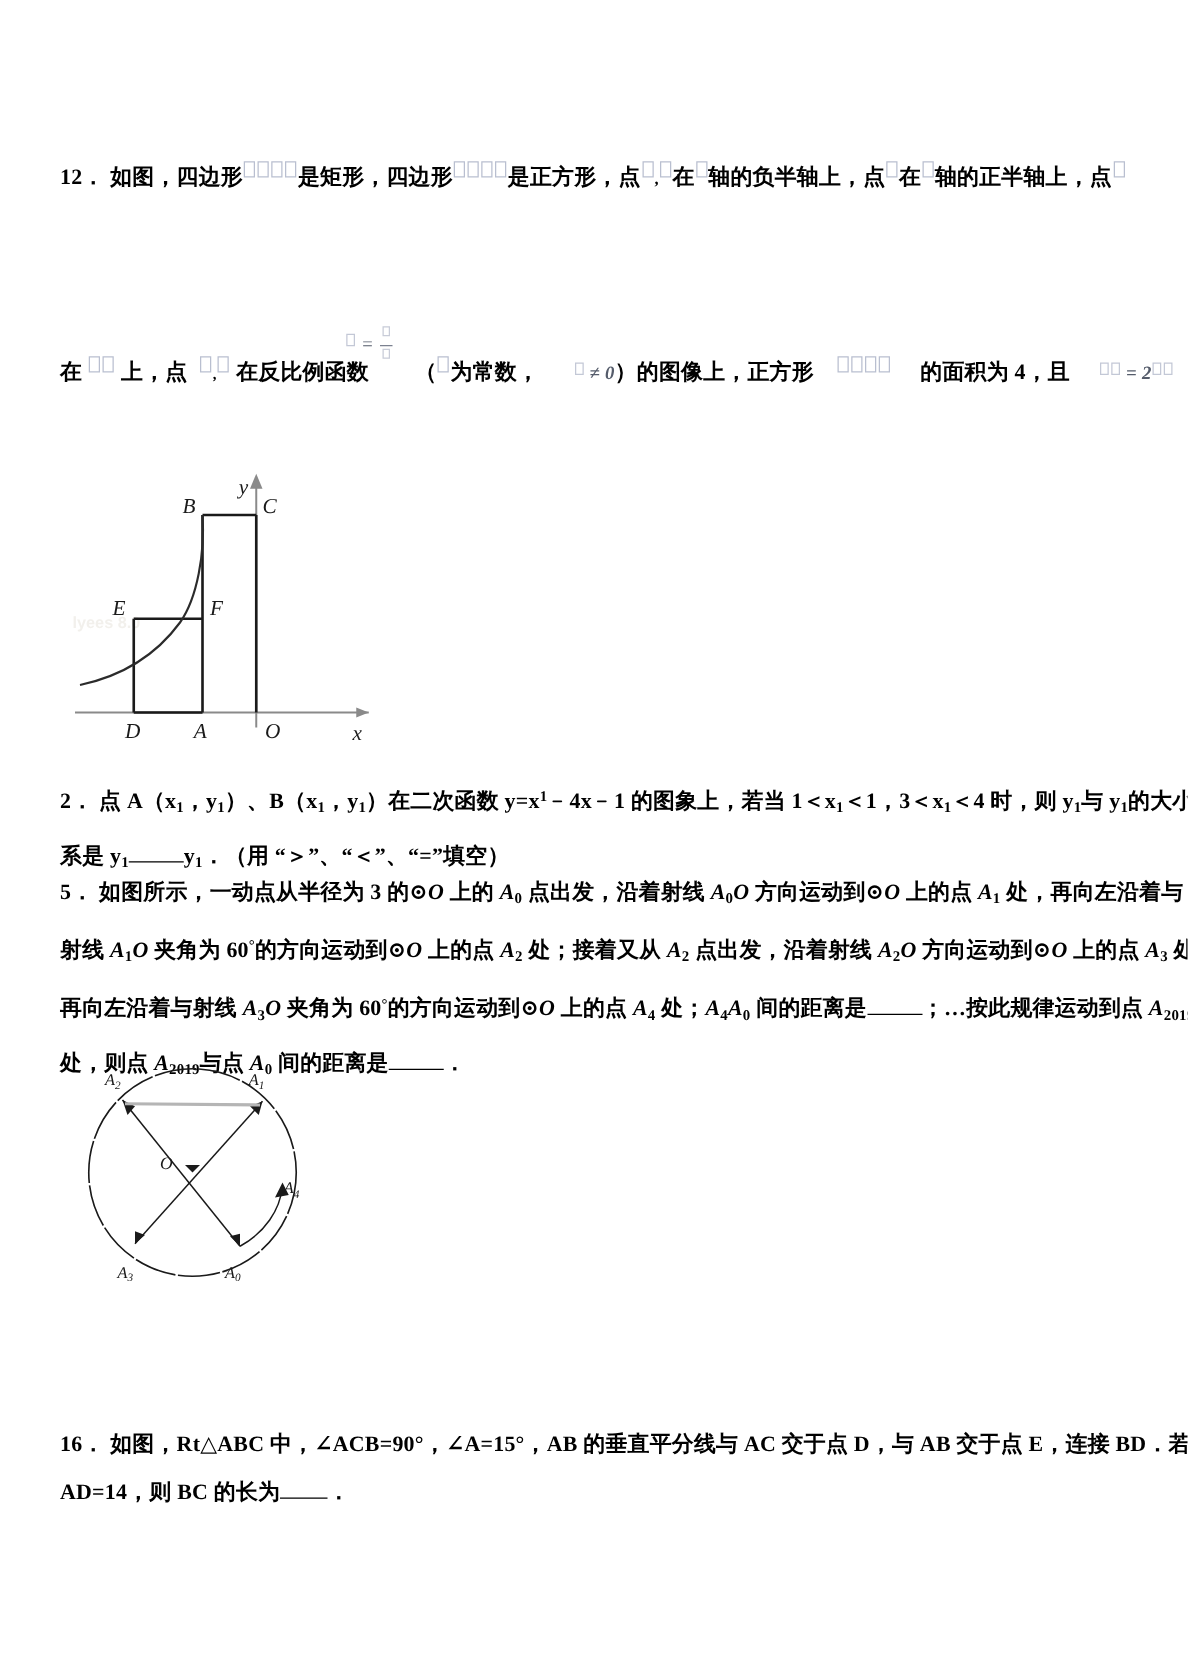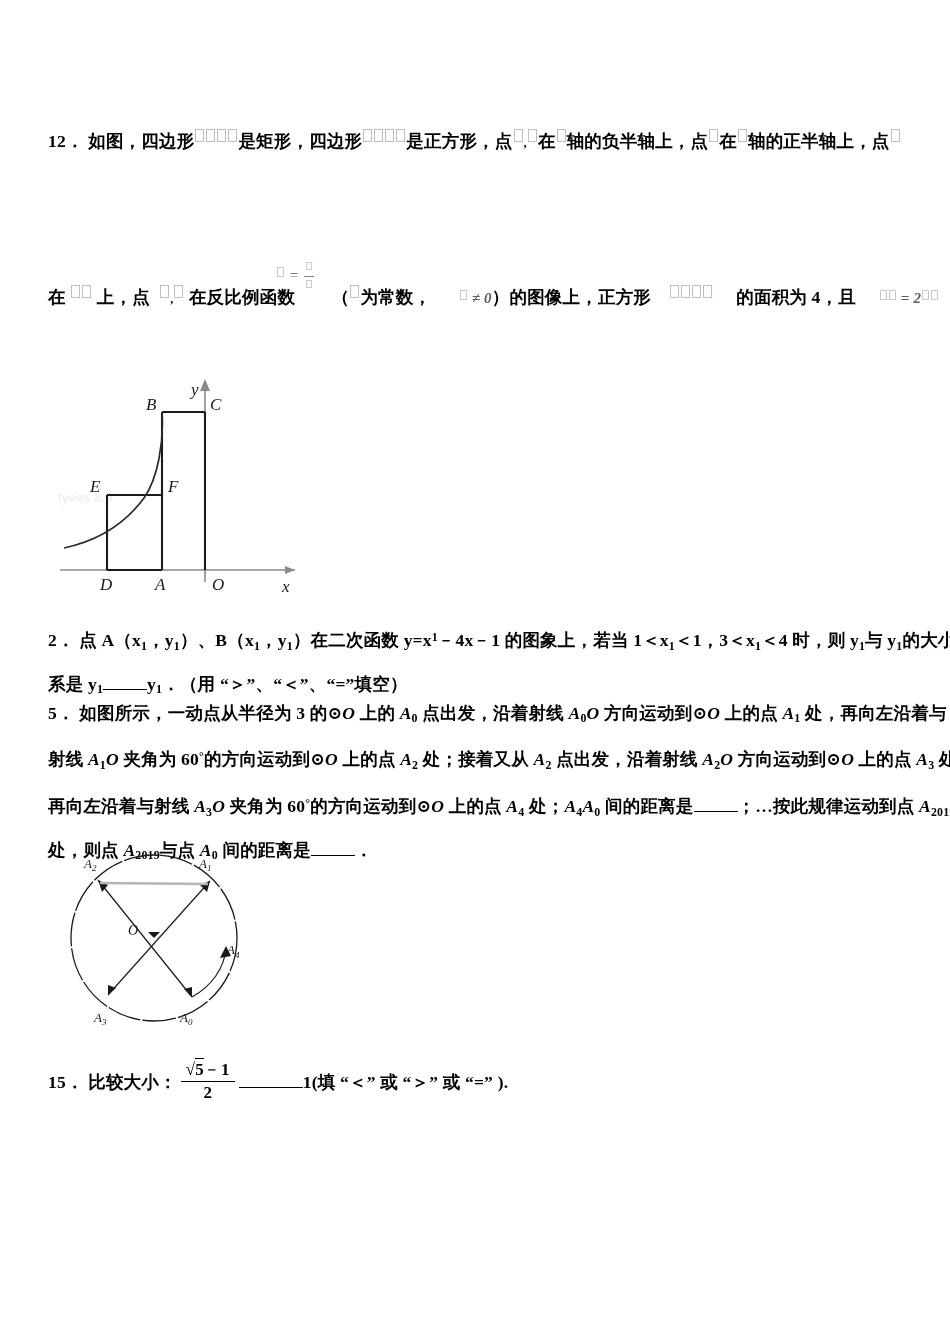--- a/index.html
+++ b/index.html
@@ -258,24 +258,24 @@
 
       <text x="18" y="28" font-family="Liberation Serif, serif" font-size="13" font-style="italic" fill="#1a1a1a">A<tspan font-size="9" dy="3">2</tspan></text>
       <text x="133" y="28" font-family="Liberation Serif, serif" font-size="13" font-style="italic" fill="#1a1a1a">A<tspan font-size="9" dy="3">1</tspan></text>
       <text x="62" y="95" font-family="Liberation Serif, serif" font-size="14" font-style="italic" fill="#1a1a1a">O</text>
       <text x="161" y="114" font-family="Liberation Serif, serif" font-size="13" font-style="italic" fill="#1a1a1a">A<tspan font-size="9" dy="4">4</tspan></text>
       <text x="28" y="182" font-family="Liberation Serif, serif" font-size="13" font-style="italic" fill="#1a1a1a">A<tspan font-size="9" dy="3">3</tspan></text>
       <text x="114" y="182" font-family="Liberation Serif, serif" font-size="13" font-style="italic" fill="#1a1a1a">A<tspan font-size="9" dy="3">0</tspan></text>
     </svg>
   </div>
 
-  <div class="qblock" style="top:1040px;">
-    <div class="line cn">
-      <span class="num">15．</span>
-      <span>比较大小：</span><span class="frac15">
-        <span class="top15"><span class="rad">√<span class="bar">5</span></span><span>﹣1</span></span>
-        <span class="bot15">2</span>
-      </span><span class="blank w1"></span><span>1</span><span>(填 “＜” 或 “＞” 或 “=” ).</span>
-    </div>
-  </div>
-
+
+  <div class="qblock" style="top:1118px;">
+    <div class="line cn">
+      <span class="num">16．</span>
+      <span>如图，Rt△ABC 中，∠ACB=90°，∠A=15°，AB 的垂直平分线与 AC 交于点 D，与 AB 交于点 E，连接 BD．若</span>
+    </div>
+    <div class="line cn">
+      <span>AD=14，则 BC 的长为</span><span class="blank w3"></span><span>．</span>
+    </div>
+  </div>
 
 </div>
 
 </body></html>

